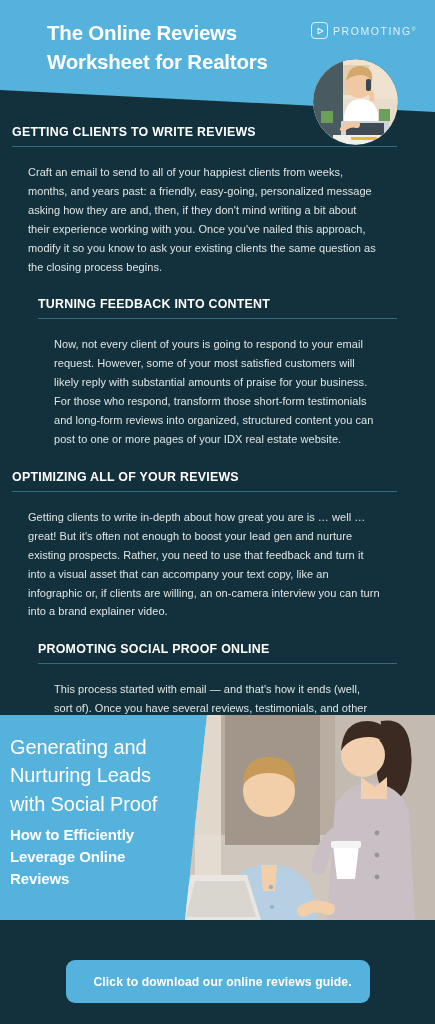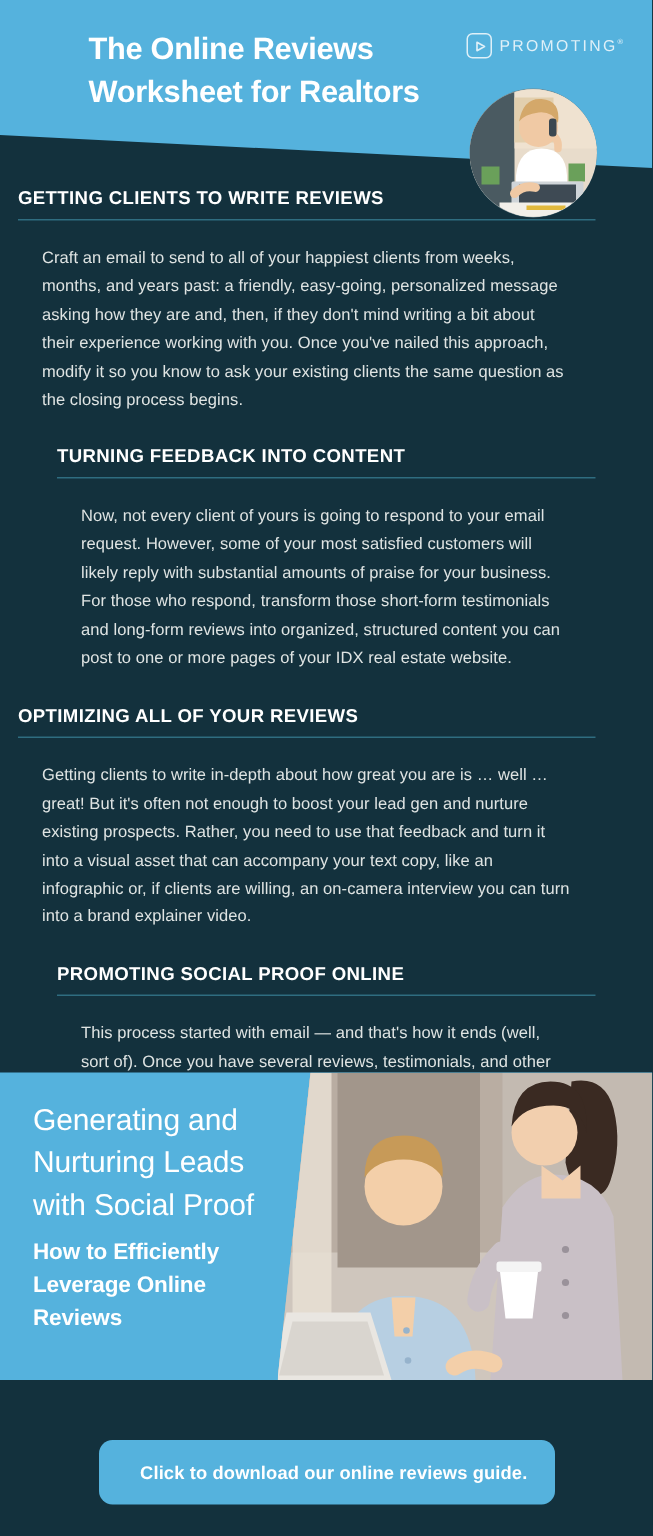--- a/index.html
+++ b/index.html
@@ -12,21 +12,21 @@
   #page{position:relative;width:435px;height:1024px;overflow:hidden;background:#13313d;}
 
   
   .header{
     position:absolute;left:0;top:0;width:435px;height:125px;
     background:#55b2dd;
     clip-path:polygon(0 0,435px 0,435px 112px,0 90px);
     z-index:1;
   }
   .header-title{
-    position:absolute;left:59px;top:18px;width:250px;
+    position:absolute;left:47px;top:18px;width:250px;
     color:#ffffff;font-size:20.5px;font-weight:bold;
     line-height:1.42;letter-spacing:-0.2px;z-index:4;
   }
   .logo{
     position:absolute;left:311px;top:22px;
     display:flex;align-items:center;gap:5px;z-index:4;
   }
   .logo-mark{
     width:15px;height:15px;border:1.6px solid #dff0f8;border-radius:4px;
     display:flex;align-items:center;justify-content:center;
@@ -66,21 +66,21 @@
     position:absolute;left:0;top:715px;width:435px;height:205px;
     background:#55b2dd;overflow:hidden;z-index:3;
   }
   .panel-photo{
     position:absolute;right:0;top:0;width:250px;height:205px;
     clip-path:polygon(22px 0,250px 0,250px 205px,0 205px);
     overflow:hidden;background:#b9b3b0;
   }
   .panel-photo svg{display:block;}
   .panel-text{
-    position:absolute;left:22px;top:18px;width:165px;z-index:2;
+    position:absolute;left:10px;top:18px;width:165px;z-index:2;
   }
   .panel-title{
     color:#ffffff;font-size:20px;font-weight:normal;line-height:1.42;
     margin:0 0 6px 0;letter-spacing:-0.1px;
   }
   .panel-sub{
     color:#ffffff;font-size:15px;font-weight:bold;line-height:1.45;
     margin:0;letter-spacing:-0.1px;
   }
 

